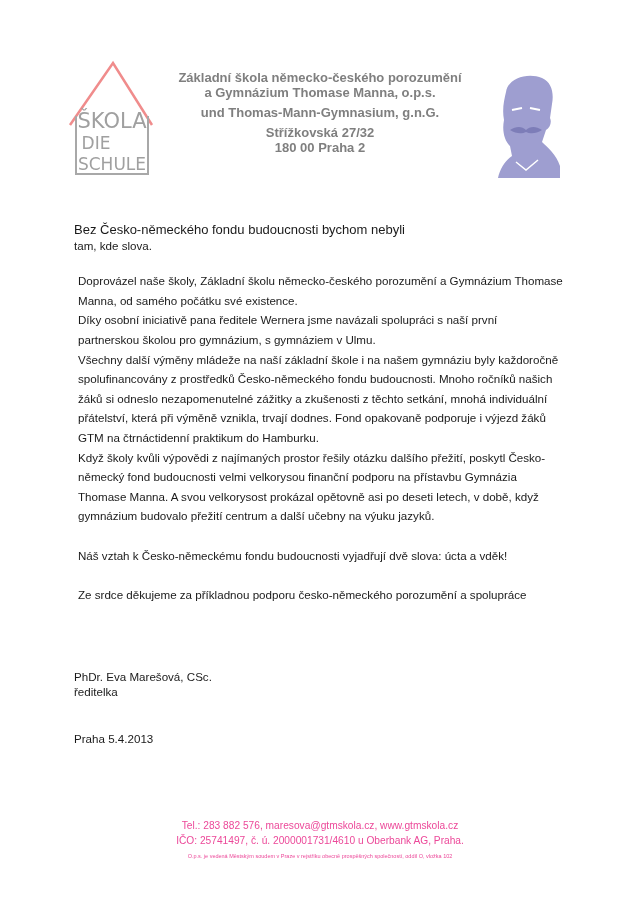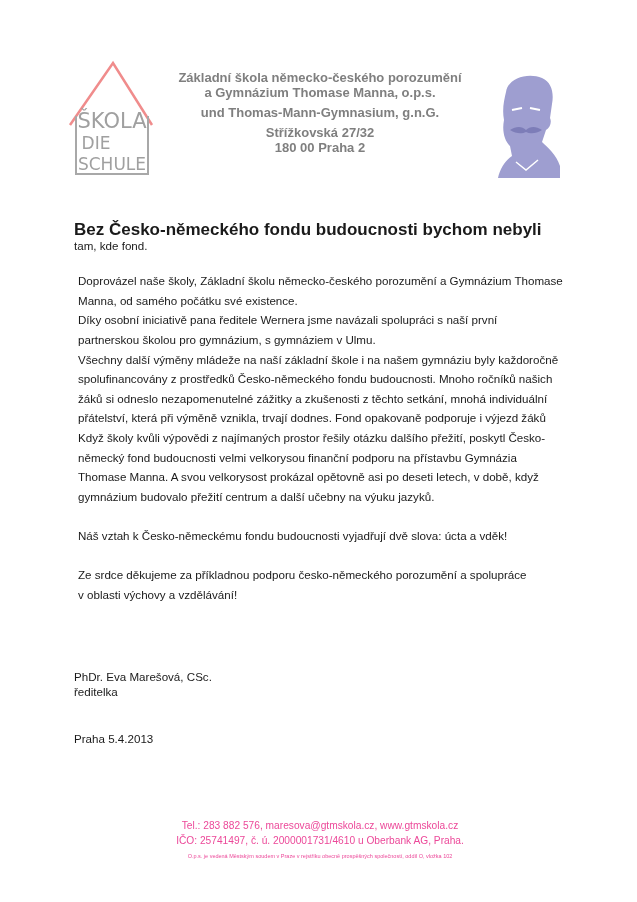--- a/index.html
+++ b/index.html
@@ -4,21 +4,21 @@
 <style>
   html, body { margin: 0; padding: 0; background: #ffffff; }
   body { width: 637px; height: 902px; position: relative; overflow: hidden;
          font-family: "Liberation Sans", "DejaVu Sans", sans-serif; color: #1a1a1a; }
   .logo { position: absolute; left: 66px; top: 56px; width: 90px; height: 122px; }
   .portrait { position: absolute; left: 492px; top: 70px; width: 70px; height: 110px; }
   .header-text { position: absolute; left: 170px; top: 70px; width: 300px; text-align: center;
                  color: #7f7f7f; font-weight: bold; font-size: 13px; line-height: 15px; }
   .header-text .gap { height: 5px; }
   .letter { position: absolute; left: 74px; top: 222px; width: 500px; font-size: 11.6px; line-height: 15.6px; }
-  .title { font-weight: bold; font-size: 17px; line-height: 16px; }
+  .title { font-weight: normal; font-size: 13px; line-height: 16px; }
   .para { margin: 4px; }
   .sp { height: 15.6px; }
   .footer { position: absolute; left: 150px; top: 818px; width: 340px; text-align: center; color: #ec4899; }
   .footer .l1 { font-size: 10.2px; line-height: 15px; }
   .footer .small { font-size: 5.5px; line-height: 12px; margin-top: 2px; }
 </style>
 </head>
 <body>
 
 <div class="logo">
@@ -45,42 +45,42 @@
   <svg width="70" height="110" viewBox="0 0 70 110">
     <path d="M14,22 C16,8 36,2 50,8 C60,12 62,24 60,34 L58,48 C60,52 58,58 54,60 L50,72 C56,78 64,84 68,96 L68,108 L6,108 C8,98 14,90 20,86 L18,76 C12,70 10,60 12,50 C10,40 12,30 14,22 Z" fill="#9e9ed0"></path>
     <path d="M20,40 L30,38 M38,38 L48,40" stroke="#ffffff" stroke-width="2" fill="none"></path>
     <path d="M18,60 C24,56 30,56 34,60 C38,56 44,56 50,60 C44,64 38,64 34,62 C30,64 24,64 18,60 Z" fill="#7d7db8"></path>
     <path d="M24,92 L34,100 L46,90" stroke="#ffffff" stroke-width="1.5" fill="none"></path>
   </svg>
 </div>
 
 <div class="letter">
   <div class="title">Bez Česko-německého fondu budoucnosti bychom nebyli</div>
-  <div>tam, kde fond.</div>
+  <div>tam, kde slova.</div>
   <div class="sp"></div>
   <div>
     <div class="para">Doprovázel naše školy, Základní školu německo-českého porozumění a Gymnázium Thomase</div>
     <div class="para">Manna, od samého počátku své existence.</div>
     <div class="para">Díky osobní iniciativě pana ředitele Wernera jsme navázali spolupráci s naší první</div>
     <div class="para">partnerskou školou pro gymnázium, s gymnáziem v Ulmu.</div>
     <div class="para">Všechny další výměny mládeže na naší základní škole i na našem gymnáziu byly každoročně</div>
     <div class="para">spolufinancovány z prostředků Česko-německého fondu budoucnosti. Mnoho ročníků našich</div>
     <div class="para">žáků si odneslo nezapomenutelné zážitky a zkušenosti z těchto setkání, mnohá individuální</div>
     <div class="para">přátelství, která při výměně vznikla, trvají dodnes. Fond opakovaně podporuje i výjezd žáků</div>
+    <div class="para">GTM na čtrnáctidenní praktikum do Hamburku.</div>
     <div class="para">Když školy kvůli výpovědi z najímaných prostor řešily otázku dalšího přežití, poskytl Česko-</div>
     <div class="para">německý fond budoucnosti velmi velkorysou finanční podporu na přístavbu Gymnázia</div>
     <div class="para">Thomase Manna. A svou velkorysost prokázal opětovně asi po deseti letech, v době, když</div>
     <div class="para">gymnázium budovalo přežití centrum a další učebny na výuku jazyků.</div>
   </div>
   <div class="sp"></div>
   <div class="para">Náš vztah k Česko-německému fondu budoucnosti vyjadřují dvě slova: úcta a vděk!</div>
   <div class="sp"></div>
   <div>
     <div class="para">Ze srdce děkujeme za příkladnou podporu česko-německého porozumění a spolupráce</div>
-    <div class="para">v oblasti výchovy a vzdělávání!</div>
   </div>
   <div class="sp"></div>
     <div class="sp"></div>
     <div class="sp"></div>
     <div class="sp"></div>
   <div>PhDr. Eva Marešová, CSc.</div>
   <div>ředitelka</div>
   <div class="sp"></div>
     <div class="sp"></div>
   <div>Praha 5.4.2013</div>

